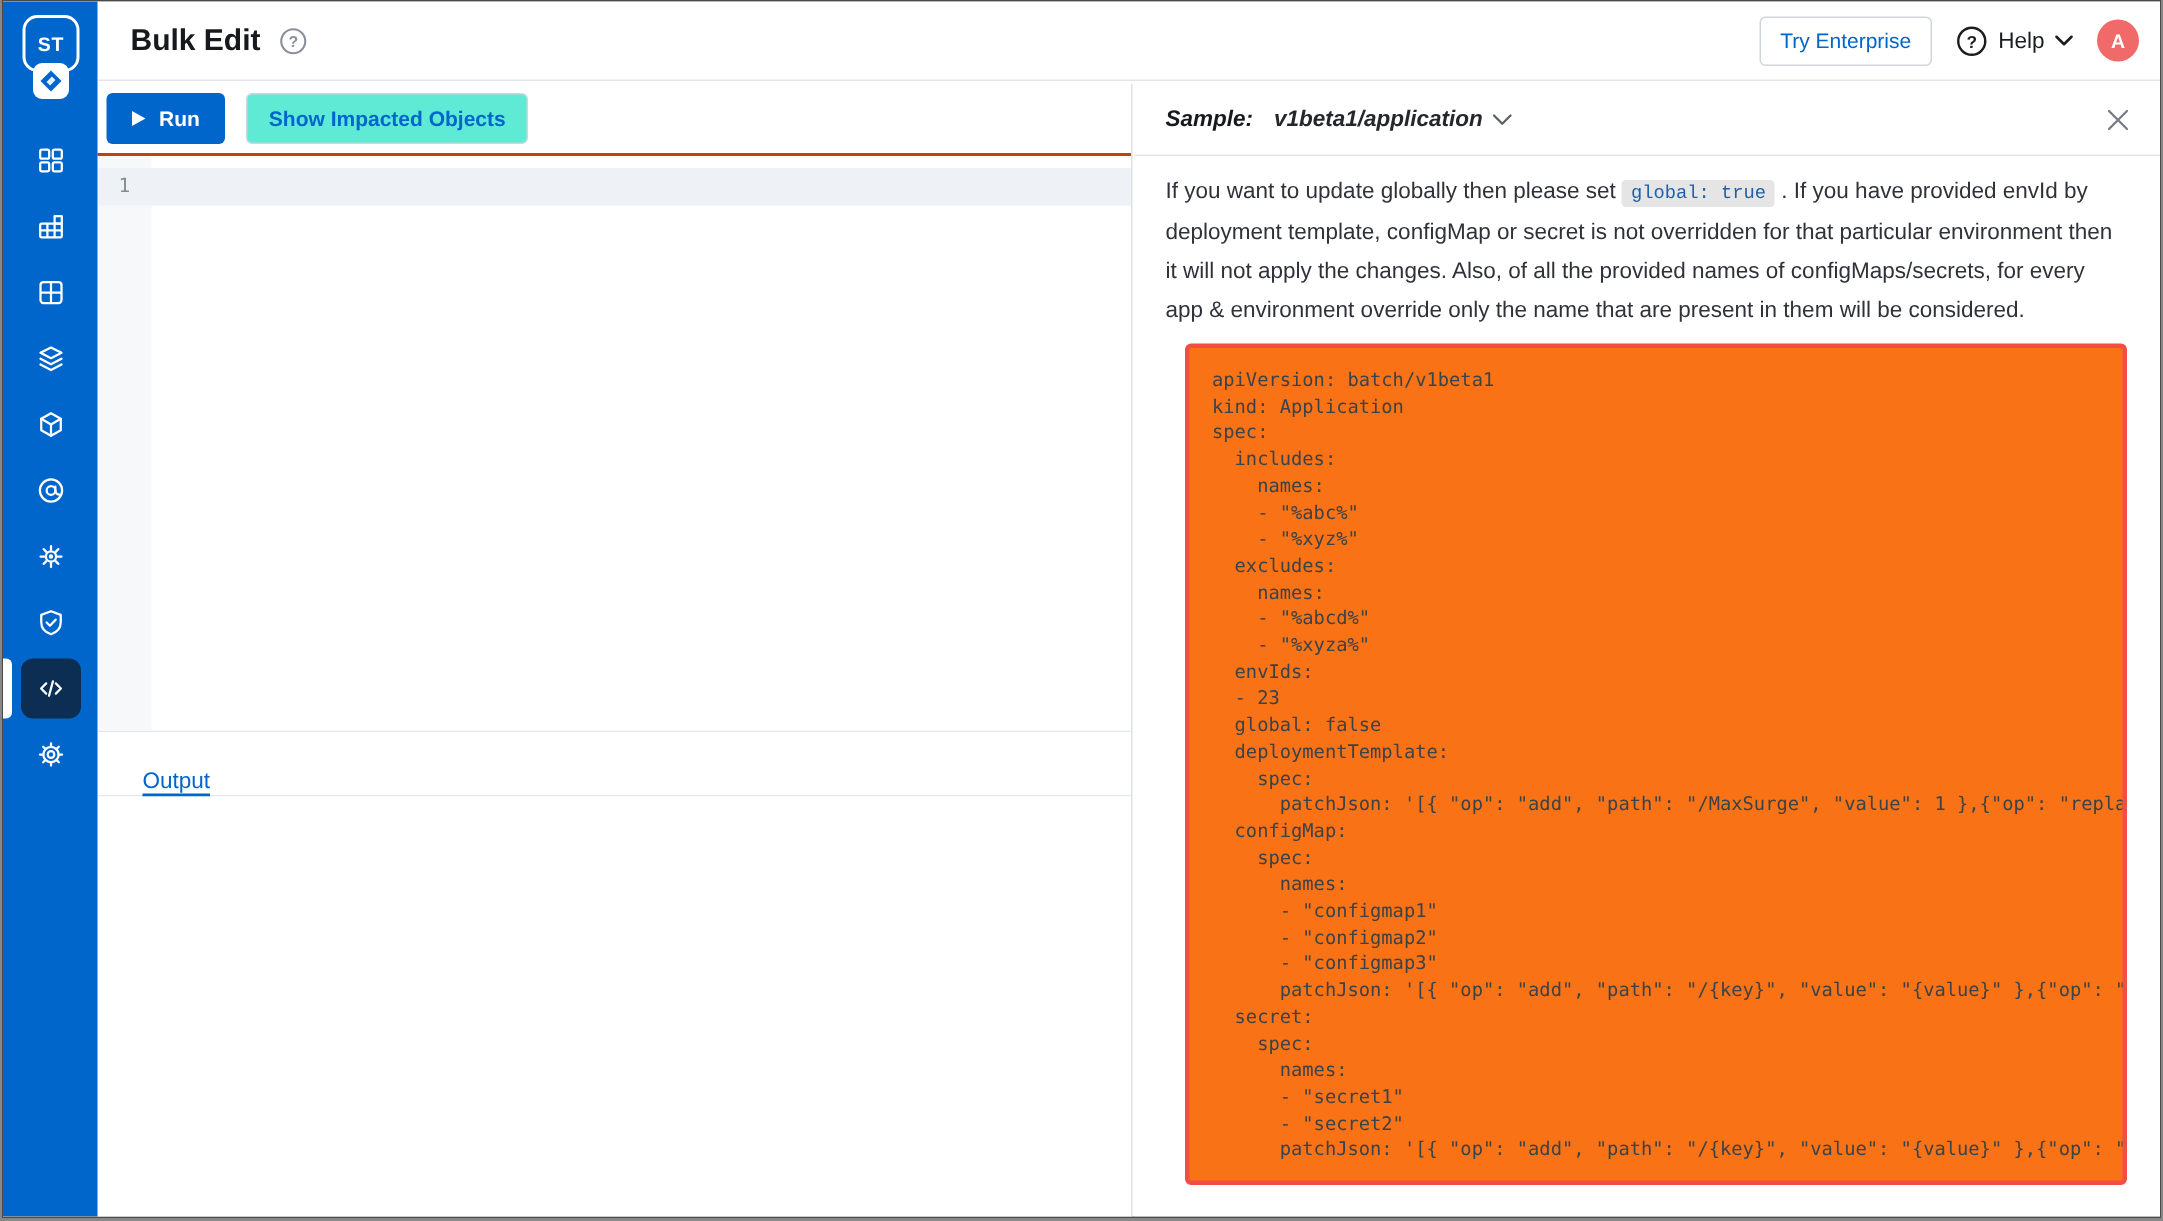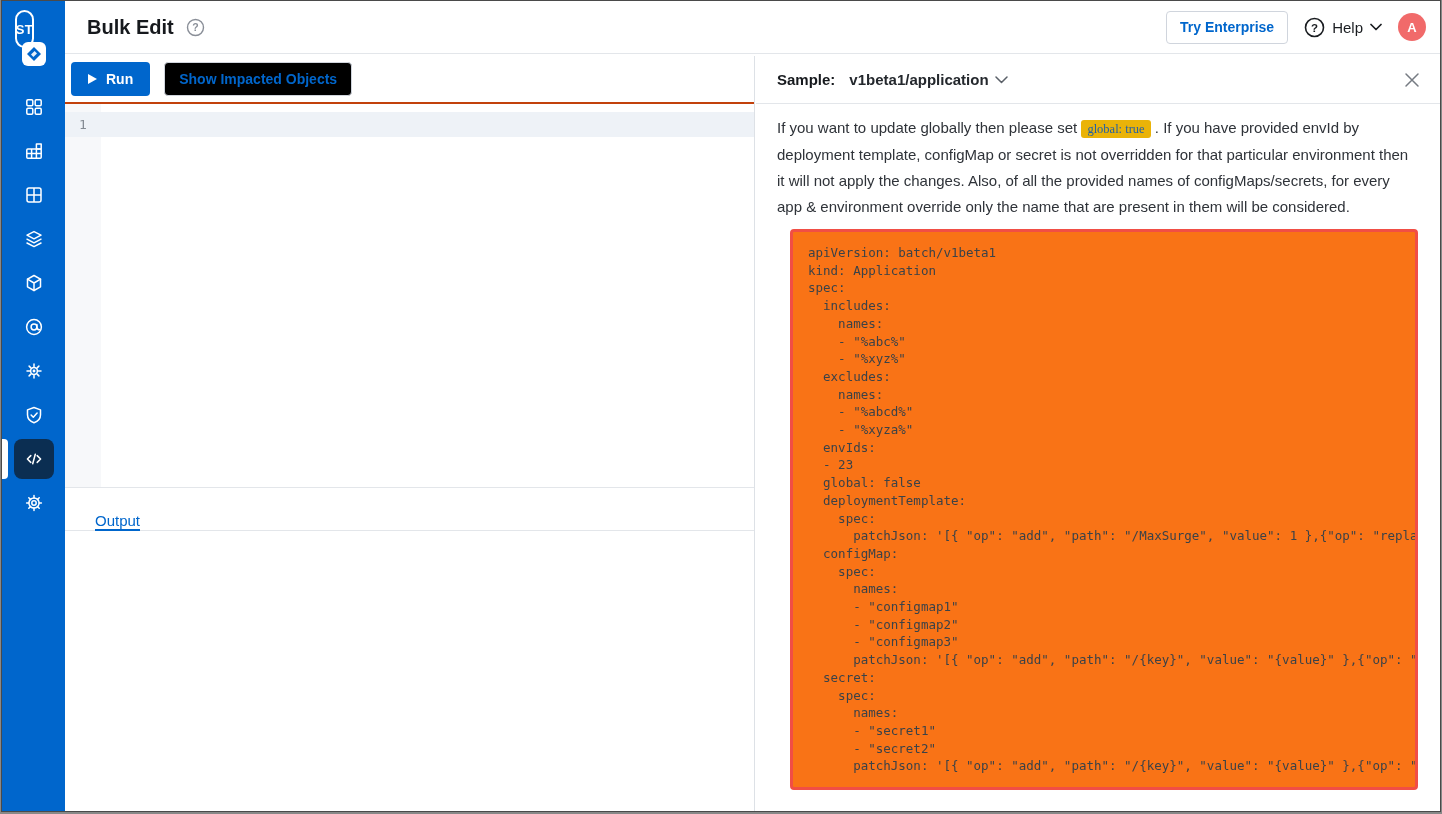--- a/index.html
+++ b/index.html
@@ -3,66 +3,66 @@
 <meta charset="utf-8">
 <style>
   * { margin:0; padding:0; box-sizing:border-box; }
   html,body { background:#888; }
   body { font-family:"Liberation Sans", sans-serif; }
   .frame { position:relative; width:1440px; height:812px; background:#fff; border:1px solid #4a4a4a; overflow:hidden; margin:0 auto; }
 
   
   .sidebar { position:absolute; left:0; top:0; width:63px; height:100%; background:#0066CC; z-index:5; }
   .logo-wrap { position:relative; width:63px; height:72px; }
-  .st-square { position:absolute; left:13px; top:9px; width:19px; height:38px; border:2px solid #fff; border-radius:10px; display:flex; align-items:center; justify-content:center; color:#fff; font-weight:bold; font-size:13px; letter-spacing:.5px; }
+  .st-square { position:absolute; left:13px; top:9px; width:38px; height:38px; border:2px solid #fff; border-radius:10px; display:flex; align-items:center; justify-content:center; color:#fff; font-weight:bold; font-size:13px; letter-spacing:.5px; }
   .logo-badge { position:absolute; left:20px; top:41px; width:24px; height:24px; background:#fff; border-radius:6px; display:flex; align-items:center; justify-content:center; }
   .nav { position:absolute; top:84px; left:0; width:63px; }
   .nav-item { position:relative; width:63px; height:44px; display:flex; align-items:center; justify-content:center; cursor:pointer; }
   .nav-item .icon-box { width:40px; height:40px; display:flex; align-items:center; justify-content:center; border-radius:8px; }
   .nav-item.active .icon-box { background:#0B2E52; }
   .active-pill { position:absolute; left:0; top:2px; width:6px; height:40px; background:#fff; border-radius:0 4px 4px 0; }
   .nav-item svg { display:block; }
 
   
   .topbar { position:absolute; left:63px; top:0; right:0; height:53px; background:#fff; border-bottom:1px solid #e3e6ea; display:flex; align-items:center; padding:0 14px 0 22px; z-index:4; }
   .page-title { font-size:20px; font-weight:bold; color:#16191d; }
   .title-help { margin-left:12px; display:flex; align-items:center; }
   .topbar-right { margin-left:auto; display:flex; align-items:center; gap:16px; }
-  .btn-enterprise { height:33px; padding:0 13px; border:1px solid #d0d5dd; border-radius:4px; background:#fff; color:#0066CC; font-size:14px; font-weight:bold; display:flex; align-items:center; cursor:pointer; font-family:inherit; }
+  .btn-enterprise { height:33px; padding:0 13px; border:1px solid #d0d5dd; border-radius:4px; background:#fff; color:#0066CC; font-size:14px; font-weight:normal; display:flex; align-items:center; cursor:pointer; font-family:inherit; }
   .help-group { display:flex; align-items:center; gap:7px; cursor:pointer; }
   .help-label { font-size:15px; color:#1a1d21; }
   .avatar { width:28px; height:28px; border-radius:50%; background:#F16A6A; color:#fff; font-size:13px; font-weight:bold; display:flex; align-items:center; justify-content:center; cursor:pointer; }
 
   
   .left-pane { position:absolute; left:63px; top:55px; bottom:0; width:690px; background:#fff; border-right:1px solid #dde1e6; display:flex; flex-direction:column; }
   .toolbar { height:48px; flex:0 0 48px; display:flex; align-items:center; gap:14px; padding-left:6px; border-bottom:2px solid #c2410c; }
   .btn-run { height:34px; padding:0 17px; background:#0066CC; border:none; border-radius:4px; color:#fff; font-size:14px; font-weight:bold; display:flex; align-items:center; gap:9px; cursor:pointer; font-family:inherit; }
   .play-tri { width:0; height:0; border-left:9px solid #fff; border-top:5.5px solid transparent; border-bottom:5.5px solid transparent; }
-  .btn-impacted { height:34px; padding:0 14px; background:#000000; border:1px solid #d0d5dd; border-radius:4px; color:#0066CC; font-size:14px; font-weight:bold; display:flex; align-items:center; cursor:pointer; font-family:inherit; }
+  .btn-impacted { height:34px; padding:0 14px; background:#5eead4; border:1px solid #d0d5dd; border-radius:4px; color:#0066CC; font-size:14px; font-weight:bold; display:flex; align-items:center; cursor:pointer; font-family:inherit; }
   .editor { position:relative; flex:0 0 383px; background:#fff; overflow:hidden; }
   .gutter { position:absolute; left:0; top:0; bottom:0; width:36px; background:#f7f8fa; }
   .active-line { position:absolute; left:0; right:0; top:8px; height:25px; background:#eef2f7; }
   .line-num { position:absolute; left:0; top:8px; width:36px; height:25px; line-height:25px; text-align:center; font-family:"DejaVu Sans Mono", monospace; font-size:13px; color:#848b93; }
   .tabs { height:44px; flex:0 0 44px; border-top:1px solid #e3e6ea; border-bottom:1px solid #e3e6ea; display:flex; align-items:flex-end; gap:26px; padding-left:30px; }
   .tab { display:flex; align-items:center; font-size:15px; color:#24282d; cursor:pointer; border-bottom:2px solid transparent; margin-bottom:-1px; }
   .tab.active { color:#0066CC; border-bottom-color:#0066CC; }
   .output-area { flex:1 1 auto; background:#fff; }
 
   
   .right-pane { position:absolute; left:754px; top:55px; right:0; bottom:0; background:#fff; display:flex; flex-direction:column; }
-  .panel-header { height:48px; flex:0 0 48px; display:flex; align-items:center; padding:0 20px 0 21px; border-bottom:1px solid #e3e6ea; }
+  .panel-header { height:48px; flex:0 0 48px; display:flex; align-items:center; padding:0 20px 0 21px; border-bottom:1px solid #e3e6ea;font-style:italic; }
   .sample-label { font-size:15px; font-weight:bold; color:#16191d; }
   .sample-select { margin-left:14px; display:flex; align-items:center; gap:6px; cursor:pointer;text-align:center; }
   .sample-value { font-size:15px; font-weight:bold; color:#24282d; }
   .close-btn { margin-left:auto; cursor:pointer; display:flex; align-items:center; }
   .panel-body { flex:1 1 auto; overflow:hidden; padding:0 22px 0 21px; }
   .doc-text { font-size:15px; line-height:26px; color:#2f3339; }
   .clipped-line { margin-top:-8px; }
   .paragraph { margin-top:11px; }
-  .inline-code { font-family:Liberation Serif, serif; font-size:12.5px; color:#2160a8; background:#eab308; border-radius:3px; padding:2px 6px; }
+  .inline-code { font-family:Liberation Mono, monospace; font-size:12.5px; color:#2160a8; background:#e5e5e5; border-radius:3px; padding:2px 6px; }
   .code-block { margin-top:9px; border:3px solid #F14E45; border-radius:4px; background:#f97316; padding:12px 0 0 15px; height:561px; overflow:hidden;margin-left:13px; }
   .code-block pre { font-family:"DejaVu Sans Mono", monospace; font-size:12.5px; line-height:17.7px; color:#3b4248; white-space:pre; }
 </style>
 </head>
 <body>
 
 <div class="frame">
 
   <aside class="sidebar">
     <div class="logo-wrap">

